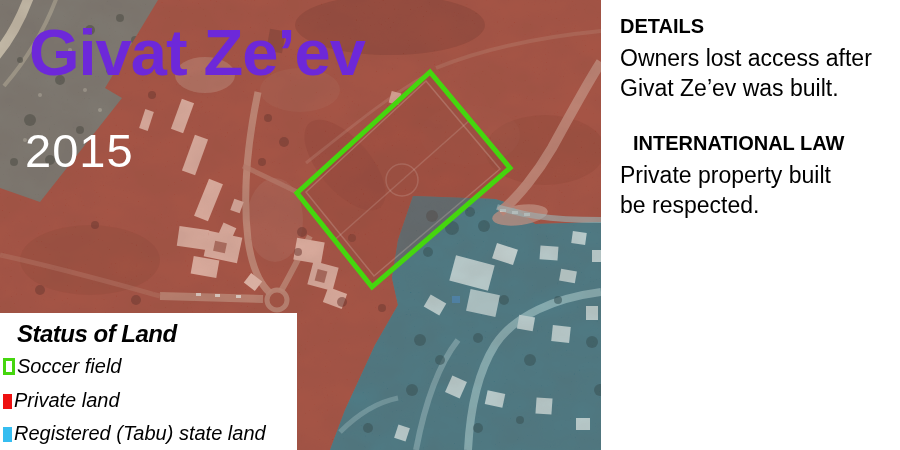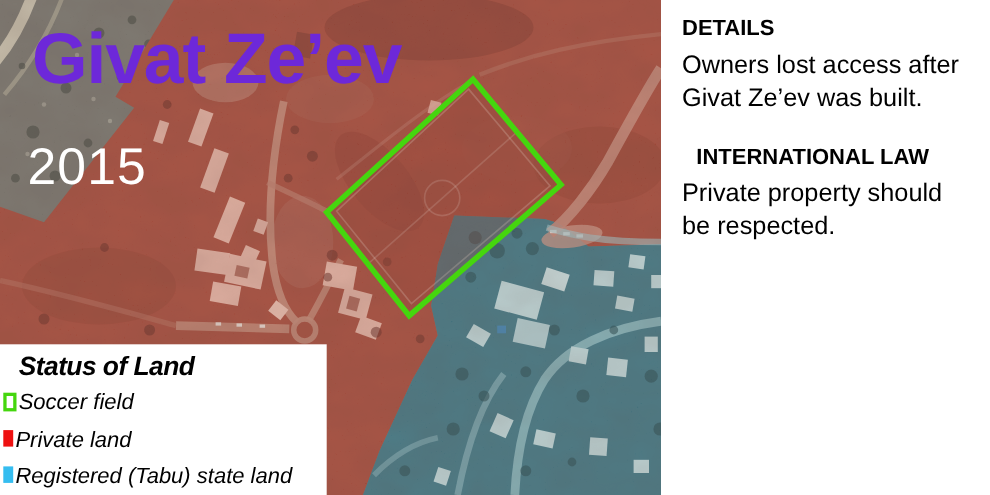--- a/index.html
+++ b/index.html
@@ -10,21 +10,21 @@
   
   .map-title{position:absolute;left:29px;top:20px;font-size:65px;font-weight:bold;
              color:#6d28d9;letter-spacing:-1px;line-height:1;white-space:nowrap;}
   .map-year{position:absolute;left:25px;top:79px;font-size:47px;font-weight:normal;
             color:#fff;letter-spacing:1px;line-height:1;margin-top:48px;}
 
   
   .legend{position:absolute;left:0;top:313px;width:297px;height:137px;background:#ffffff;font-style:italic;}
   .legend-title{position:absolute;left:17px;top:7px;font-size:24px;font-weight:bold;
                 letter-spacing:-0.5px;white-space:nowrap;}
-  .legend-row{position:absolute;left:3px;display:flex;align-items:flex-start;gap:2px;height:18px;}
+  .legend-row{position:absolute;left:3px;display:flex;align-items:flex-end;gap:2px;height:18px;}
   .legend-row.row-0{top:44px}
   .legend-row.row-1{top:78px}
   .legend-row.row-2{top:111px}
   .sw{display:inline-block;width:9px;height:15px;flex:0 0 auto;}
   .sw-green{width:6px;height:11px;background:#fff;border:3px solid #45d60e;}
   .sw-red{background:#ee1111;}
   .sw-blue{background:#35bdf0;}
   .legend-label{font-size:20px;line-height:18px;white-space:nowrap;}
 
   
@@ -219,17 +219,17 @@
       <span class="sw sw-blue"></span>
       <span class="legend-label">Registered (Tabu) state land</span>
     </div>
   </div>
 
   <aside class="panel">
     <h2>DETAILS</h2>
     <p>Owners lost access after
 Givat Ze’ev was built.</p>
     <h2 class="law">INTERNATIONAL LAW</h2>
-    <p>Private property should
+    <p>Private property built
 be respected.</p>
   </aside>
 
 </div>
 
 </body></html>

